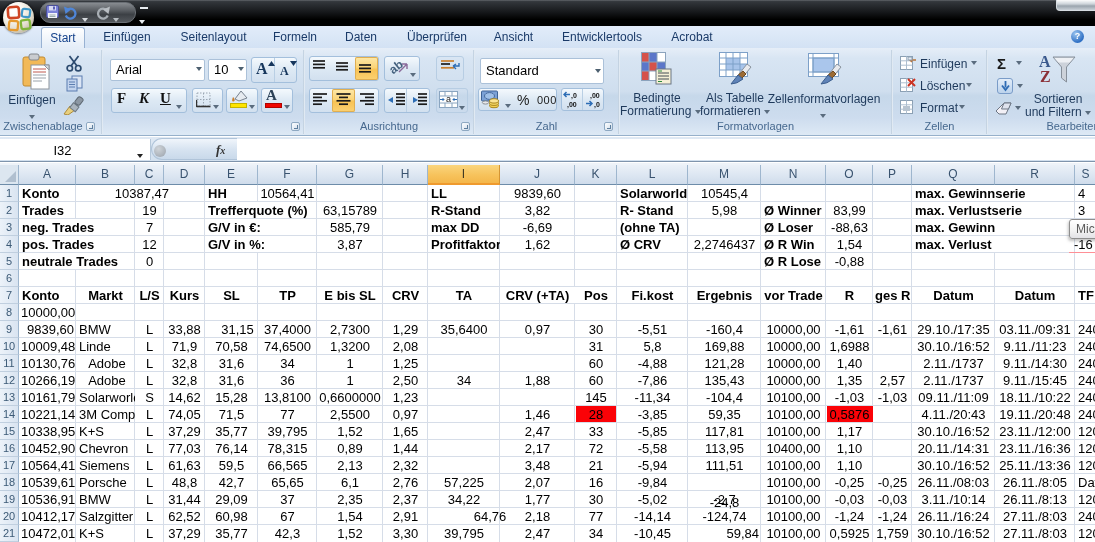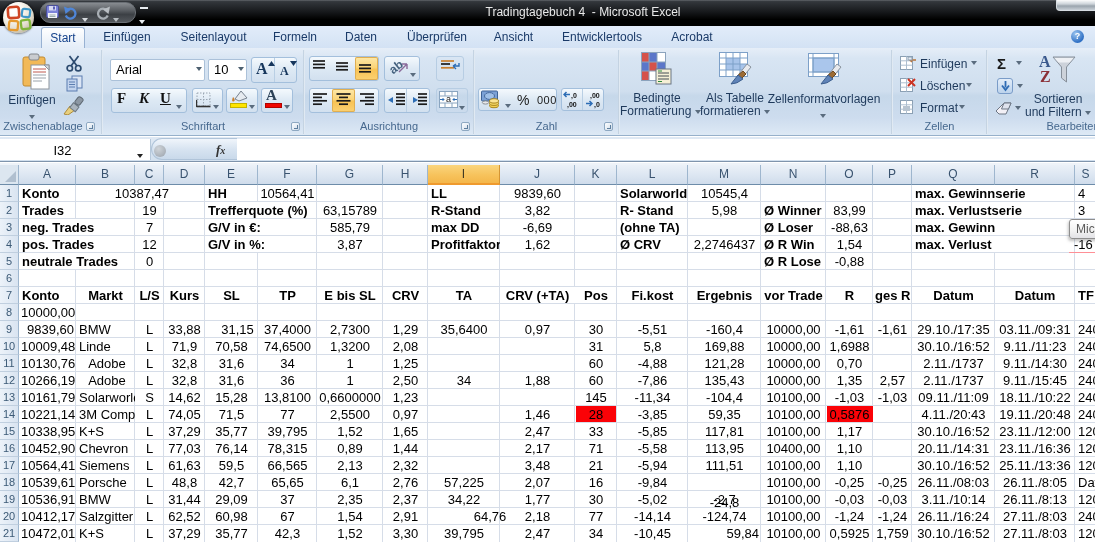--- a/index.html
+++ b/index.html
@@ -48,21 +48,20 @@
 .b{font-weight:bold}
 .lt{text-align:left}.ctr{text-align:center}.rt{text-align:right}
 .red{background:#fb0207}
 
 #tip{left:1069px;top:219px;width:30px;height:20px;border:1px solid #8e8e8e;border-radius:3px 0 0 3px;background:linear-gradient(180deg,#ffffff 0,#f2f2f2 60%,#e2e2e6 100%);box-shadow:-1px 2px 3px rgba(80,80,80,.35);z-index:40;font-size:12px;color:#5a5a5a;line-height:19px;padding-left:6px}
 #redline{left:1069px;top:252px;width:26px;height:1px;background:#ff8f96;z-index:41}
 </style></head><body>
 <div id="w">
 
 <div class="abs" id="title"></div>
-<div class="abs" id="ttext">Tradingtagebuch 4&nbsp; - Microsoft Excel</div>
 <div class="abs" id="qat"></div>
 <svg class="abs" style="left:46px;top:5px" width="14" height="14">
 <rect x="0.5" y="0.5" width="12" height="12" rx="1.5" fill="#7b82d8" stroke="#4a4f9a"></rect>
 <rect x="3" y="1" width="7" height="4.5" fill="#d7daf2"></rect>
       <rect x="7" y="1.5" width="2" height="3" fill="#5a60b5"></rect>
 <path d="M2 13 L2 8 L11 8 L11 13 Z" fill="#f2f3fa"></path>
       <rect x="3.5" y="9.5" width="6" height="1" fill="#9aa"></rect>
       <rect x="3.5" y="11" width="6" height="1" fill="#9aa"></rect>
     </svg>
 <svg class="abs" style="left:63px;top:5px" width="16" height="15">
@@ -99,23 +98,23 @@
     </svg>
 <div class="abs" style="left:1071px;top:30px;width:13px;height:13px;border-radius:50%;background:radial-gradient(circle at 35% 30%,#9cc6f0,#2e6fc4 70%);color:#fff;font-size:9px;font-weight:bold;text-align:center;line-height:13px">?</div>
 <div class="abs" id="ribbon"></div>
 <div class="gsep" style="left:101px"></div>
 <div class="gsep" style="left:303px"></div>
 <div class="gsep" style="left:473px"></div>
 <div class="gsep" style="left:618px"></div>
 <div class="gsep" style="left:891px"></div>
 <div class="gsep" style="left:986px"></div>
 <div class="glabel" style="left:0px;width:86px">Zwischenablage</div>
-<div class="glabel" style="left:104px;width:198px">Schriftart</div>
 <div class="glabel" style="left:306px;width:166px">Ausrichtung</div>
 <div class="glabel" style="left:476px;width:141px">Zahl</div>
+<div class="glabel" style="left:621px;width:269px">Formatvorlagen</div>
 <div class="glabel" style="left:894px;width:91px">Zellen</div>
 <div class="glabel" style="left:1013px;width:120px">Bearbeiten</div>
 <div class="gl" style="left:86px"></div>
 <div class="gl" style="left:291px"></div>
 <div class="gl" style="left:461px"></div>
 <div class="gl" style="left:604px"></div>
 <svg class="abs" style="left:22px;top:53px" width="30" height="38">
 <rect x="1" y="4" width="22" height="29" rx="2" fill="#f2b957" stroke="#c28b31"></rect>
 <rect x="7" y="1" width="10" height="6" rx="2" fill="#c9ccd0" stroke="#83878c"></rect>
 <rect x="9" y="12" width="18" height="24" fill="#fff" stroke="#8d949c"></rect>
@@ -275,20 +274,21 @@
       <line x1="0" y1="12" x2="19" y2="12" stroke="#8aa5c0"></line>
 <line x1="6" y1="0" x2="6" y2="5" stroke="#8aa5c0"></line>
       <line x1="13" y1="0" x2="13" y2="5" stroke="#8aa5c0"></line>
 <line x1="6" y1="12" x2="6" y2="17" stroke="#8aa5c0"></line>
       <line x1="13" y1="12" x2="13" y2="17" stroke="#8aa5c0"></line>
 <text x="7" y="11" font-size="9" fill="#222" font-family="Liberation Sans">a</text>
 <path d="M1 8.5 L5 8.5 M3.5 7 L5 8.5 L3.5 10" stroke="#2d6db5" fill="none"></path>
 <path d="M18 8.5 L14 8.5 M15.5 7 L14 8.5 L15.5 10" stroke="#2d6db5" fill="none"></path>
     </svg>
 <div class="abs" style="left:459px;top:98px"><span class="dda"></span></div>
+<div class="combo" style="left:480px;top:58px;width:124px;height:26px;line-height:24px">Standard<span class="cmba" style="top:10px"></span></div>
 <div class="abs" style="left:478px;top:88px;width:79px;height:23px;border:1px solid #a3bfdc;border-radius:3px;background:linear-gradient(180deg,#f4f9fd,#dde9f4 50%,#d2e0ef)"></div>
 <svg class="abs" style="left:481px;top:90px" width="22" height="19">
 <rect x="0.5" y="1" width="16" height="10" rx="1" fill="#7ba1d6" stroke="#3e6396"></rect>
 <ellipse cx="8.5" cy="6" rx="5" ry="3.4" fill="#9fc0e8" stroke="#46699c"></ellipse>
 <g>
 <ellipse cx="13" cy="15.5" rx="4.5" ry="2.2" fill="#f5d050" stroke="#a8861e"></ellipse>
 <ellipse cx="13" cy="13.2" rx="4.5" ry="2.2" fill="#f8da68" stroke="#a8861e"></ellipse>
 <ellipse cx="13" cy="10.9" rx="4.5" ry="2.2" fill="#fbe493" stroke="#a8861e"></ellipse>
 </g>
 <ellipse cx="4.5" cy="12.5" rx="3.2" ry="1.6" fill="#e8e8ea" stroke="#8a8f94"></ellipse>
@@ -636,21 +636,21 @@
 <div class="c ctr" style="left:137px;top:355px;width:25px">L</div>
 <div class="c ctr" style="left:166px;top:355px;width:37px">32,8</div>
 <div class="c ctr" style="left:207px;top:355px;width:49px">31,6</div>
 <div class="c ctr" style="left:260px;top:355px;width:55px">34</div>
 <div class="c ctr" style="left:319px;top:355px;width:62px">1</div>
 <div class="c ctr" style="left:385px;top:355px;width:41px">1,25</div>
 <div class="c ctr" style="left:577px;top:355px;width:38px">60</div>
 <div class="c ctr" style="left:619px;top:355px;width:67px">-4,88</div>
 <div class="c ctr" style="left:690px;top:355px;width:69px">121,28</div>
 <div class="c ctr" style="left:763px;top:355px;width:61px">10000,00</div>
-<div class="c ctr" style="left:828px;top:355px;width:43px">0,70</div>
+<div class="c ctr" style="left:828px;top:355px;width:43px">1,40</div>
 <div class="c ctr" style="left:914px;top:355px;width:79px">2.11./1737</div>
 <div class="c ctr" style="left:997px;top:355px;width:76px">9.11./14:30</div>
 <div class="c lt" style="left:1078px;top:355px">240</div>
 <div class="c rt" style="left:21px;top:372px;width:53px">10266,19</div>
 <div class="c ctr" style="left:79px;top:372px;width:56px;overflow:hidden">Adobe</div>
 <div class="c ctr" style="left:137px;top:372px;width:25px">L</div>
 <div class="c ctr" style="left:166px;top:372px;width:37px">32,8</div>
 <div class="c ctr" style="left:207px;top:372px;width:49px">31,6</div>
 <div class="c ctr" style="left:260px;top:372px;width:55px">36</div>
 <div class="c ctr" style="left:319px;top:372px;width:62px">1</div>
@@ -719,21 +719,21 @@
 <div class="c lt" style="left:1078px;top:423px">120</div>
 <div class="c rt" style="left:21px;top:440px;width:53px">10452,90</div>
 <div class="c lt" style="left:79px;top:440px;width:56px;overflow:hidden">Chevron</div>
 <div class="c ctr" style="left:137px;top:440px;width:25px">L</div>
 <div class="c ctr" style="left:166px;top:440px;width:37px">77,03</div>
 <div class="c ctr" style="left:207px;top:440px;width:49px">76,14</div>
 <div class="c ctr" style="left:260px;top:440px;width:55px">78,315</div>
 <div class="c ctr" style="left:319px;top:440px;width:62px">0,89</div>
 <div class="c ctr" style="left:385px;top:440px;width:41px">1,44</div>
 <div class="c ctr" style="left:502px;top:440px;width:71px">2,17</div>
-<div class="c ctr" style="left:577px;top:440px;width:38px">71</div>
+<div class="c ctr" style="left:577px;top:440px;width:38px">72</div>
 <div class="c ctr" style="left:619px;top:440px;width:67px">-5,58</div>
 <div class="c ctr" style="left:690px;top:440px;width:69px">113,95</div>
 <div class="c ctr" style="left:763px;top:440px;width:61px">10400,00</div>
 <div class="c ctr" style="left:828px;top:440px;width:43px">1,10</div>
 <div class="c ctr" style="left:914px;top:440px;width:79px">20.11./14:31</div>
 <div class="c ctr" style="left:997px;top:440px;width:76px">23.11./16:36</div>
 <div class="c lt" style="left:1078px;top:440px">120</div>
 <div class="c rt" style="left:21px;top:457px;width:53px">10564,41</div>
 <div class="c lt" style="left:79px;top:457px;width:56px;overflow:hidden">Siemens</div>
 <div class="c ctr" style="left:137px;top:457px;width:25px">L</div>

